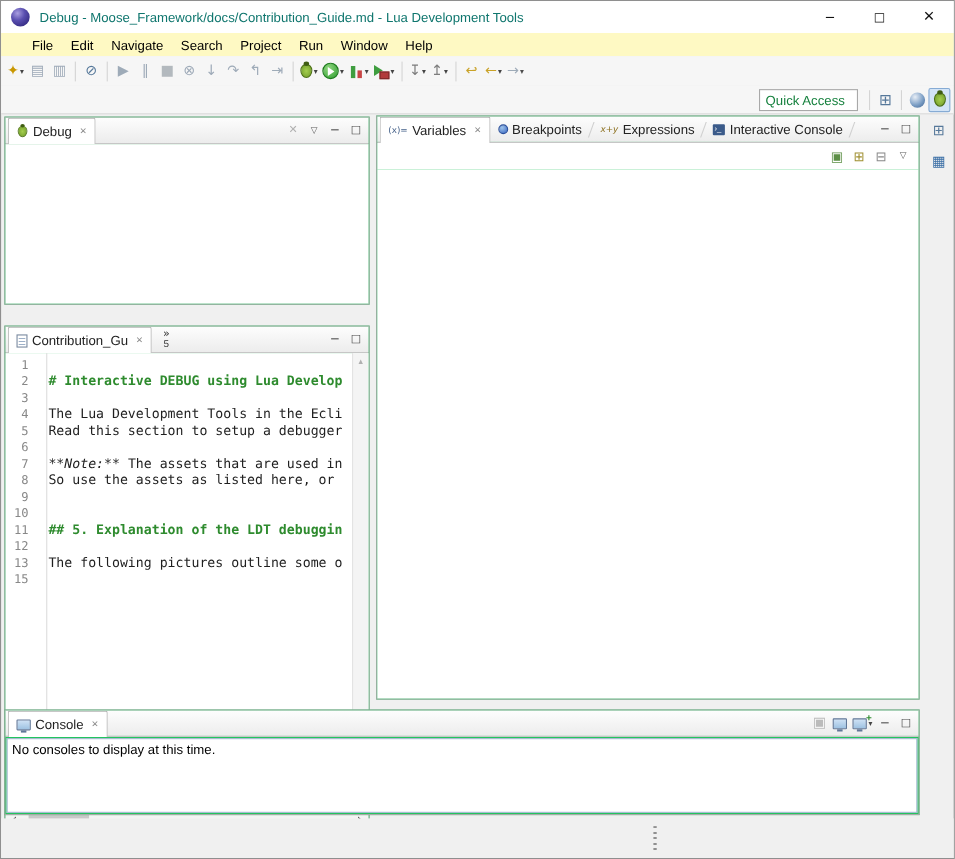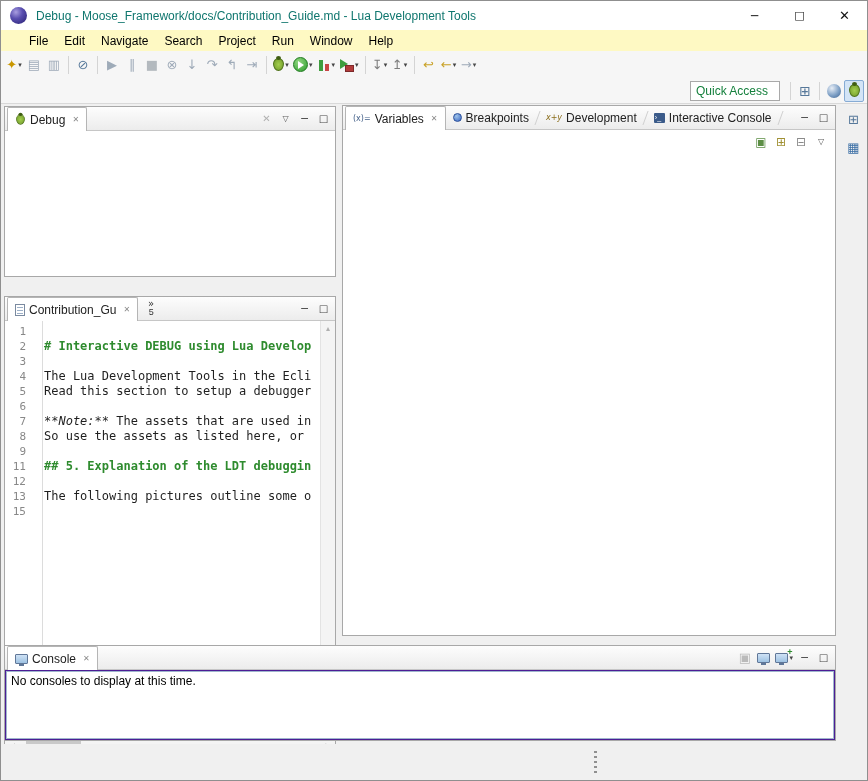--- a/index.html
+++ b/index.html
@@ -40,21 +40,21 @@
 .shp-file{width:10px;height:12px;background:#fff;border:1px solid #7a8aa0}
 .shp-file::after{content:"";position:absolute;left:1px;right:1px;top:2px;height:7px;background:repeating-linear-gradient(to bottom,#9db0c8 0 1px,transparent 1px 3px)}
 .shp-monitor,.shp-monitor-add{width:13px;height:10px;border:1px solid #607798;background:linear-gradient(#cfe2f5,#9ec2e2);border-radius:1px}
 .shp-monitor::after,.shp-monitor-add::after{content:"";position:absolute;left:3px;bottom:-3px;width:5px;height:2px;background:#607798}
 .shp-monitor-add::before{content:"+";position:absolute;right:-5px;top:-7px;color:#2e8b2e;font-weight:bold;font-size:9px}
 .shp-sphere{width:14px;height:14px;border-radius:50%;background:radial-gradient(circle at 35% 30%,#e8eef6,#7d9fc5 55%,#3a5f8f)}
 .shp-breakpoint{width:9px;height:9px;border-radius:50%;background:radial-gradient(circle at 35% 30%,#9fc4ea,#3a67c2);border:1px solid #2a4f9a}
 .shp-term{width:11px;height:10px;background:#3b5b8a;border-radius:1px}
 .shp-term::after{content:"›_";color:#fff;font-size:7px;position:absolute;left:1px;top:0;line-height:9px}
 
-.panel{position:absolute;background:#4c1d95;border:1px solid #a8a8a8;display:flex;flex-direction:column}
+.panel{position:absolute;background:#22c55e;border:1px solid #a8a8a8;display:flex;flex-direction:column}
 #debug-view{left:4px;top:106px;width:332px;height:171px}
 #editor-view{left:4px;top:296px;width:332px;height:458px}
 #vars-view{left:342px;top:105px;width:494px;height:531px}
 #console-view{left:4px;top:645px;width:832px;height:96px}
 .tabrow{height:24px;background:linear-gradient(#fdfdfd,#ececec);border-bottom:1px solid #c6c6c6;display:flex;align-items:stretch;flex:none;position:relative}
 .tab{display:flex;align-items:center;gap:4px;padding:0 7px;color:#222;position:relative}
 .tab.sel{background:#fff;border:1px solid #b5b5b5;border-bottom:none;border-radius:2px 2px 0 0;margin-left:2px;margin-bottom:-1px;z-index:2}
 .tlabel{white-space:nowrap}
 .tclose{font-size:8px;color:#8a8a8a;margin-left:3px;font-family:"DejaVu Sans",sans-serif}
 .tabdiv{width:1px;height:14px;background:#cfcfcf;align-self:center;transform:skewX(-20deg);margin:0 1px}
@@ -245,21 +245,21 @@
           <span class="tlabel">Variables</span>
           <span class="tclose">✕</span>
         </div>
         <div class="tab">
           <span class="shp shp-breakpoint"></span>
           <span class="tlabel">Breakpoints</span>
         </div>
         <span class="tabdiv"></span>
         <div class="tab">
           <span class="glyph" style="color: rgb(138, 109, 26); font-size: 8px; font-style: italic;">x+y</span>
-          <span class="tlabel">Development</span>
+          <span class="tlabel">Expressions</span>
         </div>
         <span class="tabdiv"></span>
         <div class="tab">
           <span class="shp shp-term"></span>
           <span class="tlabel">Interactive Console</span>
         </div>
         <span class="tabdiv"></span>
       </div>
     <div class="tr-tools">
         <span class="tbtn">
@@ -312,20 +312,21 @@
       <div class="ruler"></div>
     <div class="edline"><span class="gut">1</span><span class="edtext"></span></div>
         <div class="edline"><span class="gut">2</span><span class="edtext"><span class="seg-header"># Interactive DEBUG using Lua Develop</span></span></div>
         <div class="edline"><span class="gut">3</span><span class="edtext"></span></div>
         <div class="edline"><span class="gut">4</span><span class="edtext"><span class="seg-plain">The Lua Development Tools in the Ecli</span></span></div>
         <div class="edline"><span class="gut">5</span><span class="edtext"><span class="seg-plain">Read this section to setup a debugger</span></span></div>
         <div class="edline"><span class="gut">6</span><span class="edtext"></span></div>
         <div class="edline"><span class="gut">7</span><span class="edtext"><span class="seg-em">**Note:**</span><span class="seg-plain"> The assets that are used in</span></span></div>
         <div class="edline"><span class="gut">8</span><span class="edtext"><span class="seg-plain">So use the assets as listed here, or</span></span></div>
         <div class="edline"><span class="gut">9</span><span class="edtext"></span></div>
+        <div class="edline"><span class="gut">10</span><span class="edtext"></span></div>
         <div class="edline"><span class="gut">11</span><span class="edtext"><span class="seg-header">## 5. Explanation of the LDT debuggin</span></span></div>
         <div class="edline"><span class="gut">12</span><span class="edtext"></span></div>
         <div class="edline"><span class="gut">13</span><span class="edtext"><span class="seg-plain">The following pictures outline some o</span></span></div>
         <div class="edline"><span class="gut">15</span><span class="edtext"></span></div>
       </div>
     <div class="vscroll">
       <span class="sarr top">▴</span>
       <span class="sarr bot">▾</span>
     </div>
   </div>

